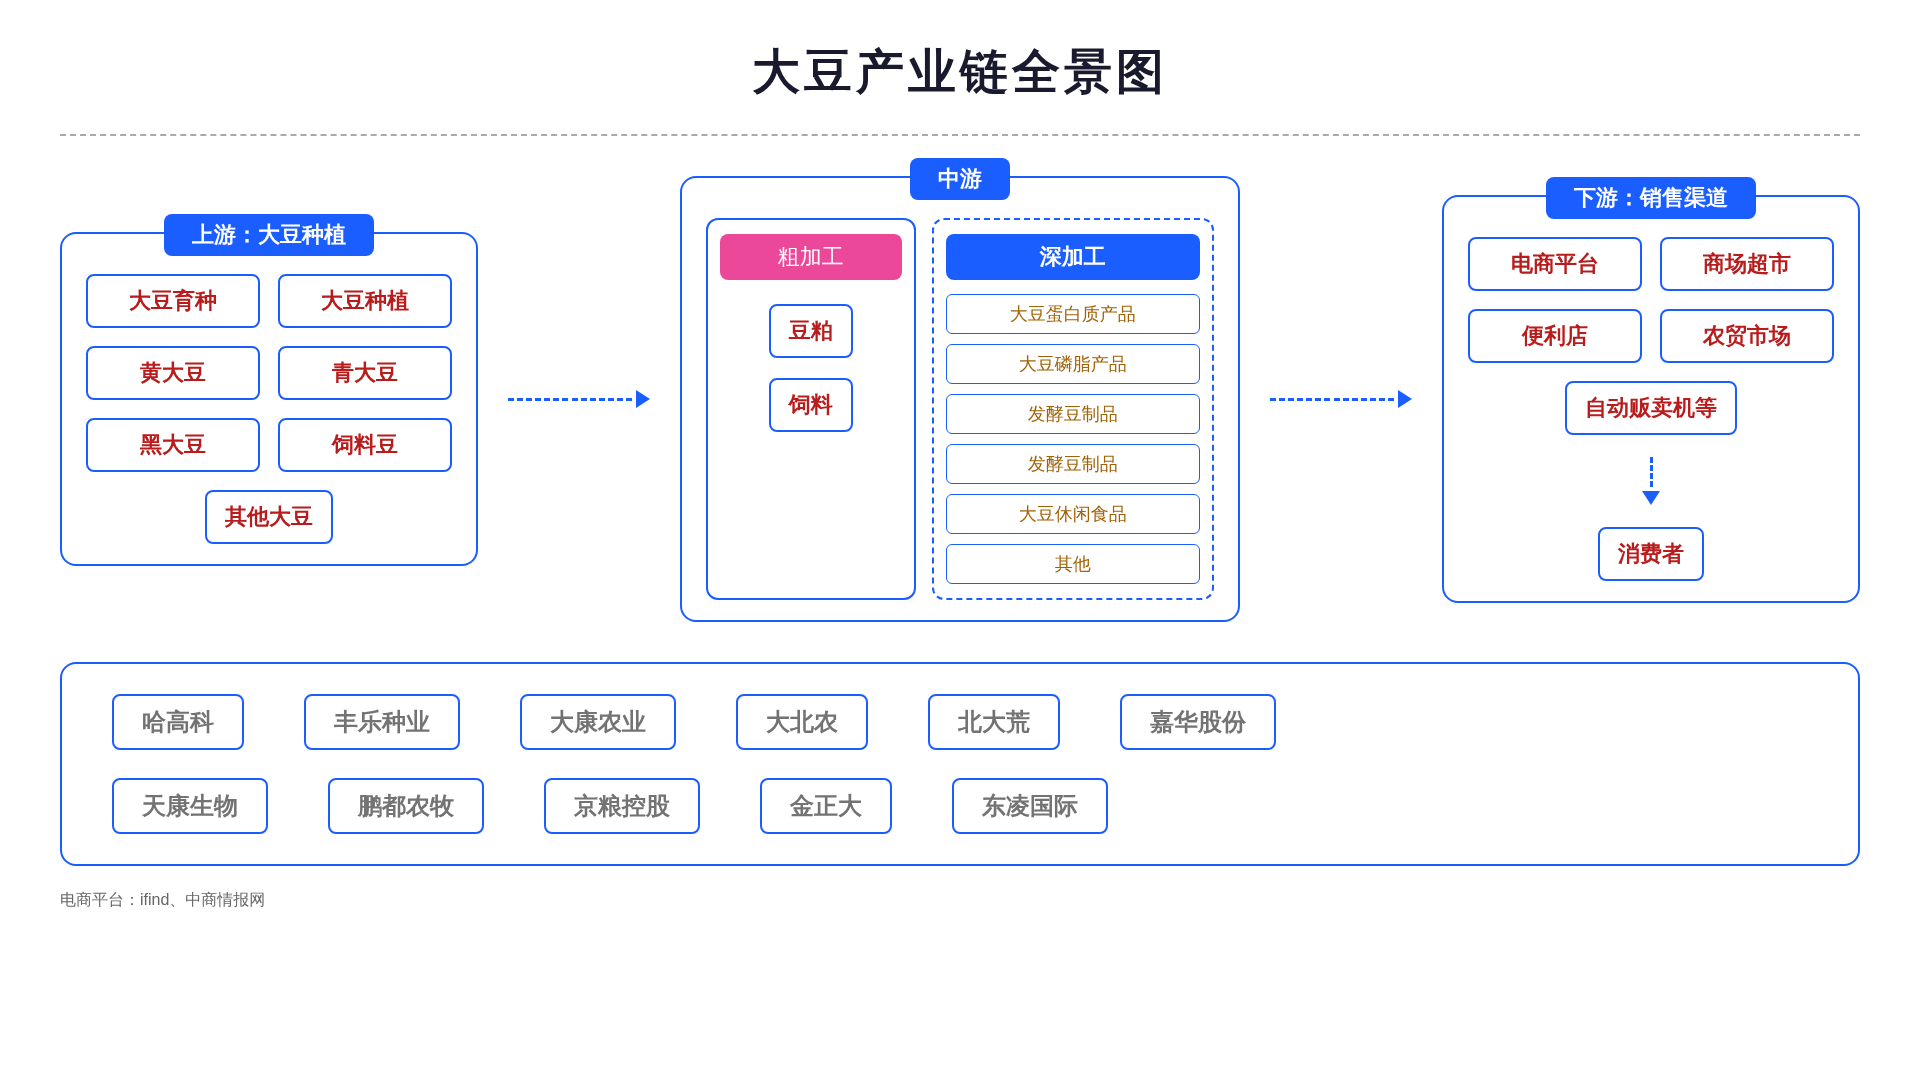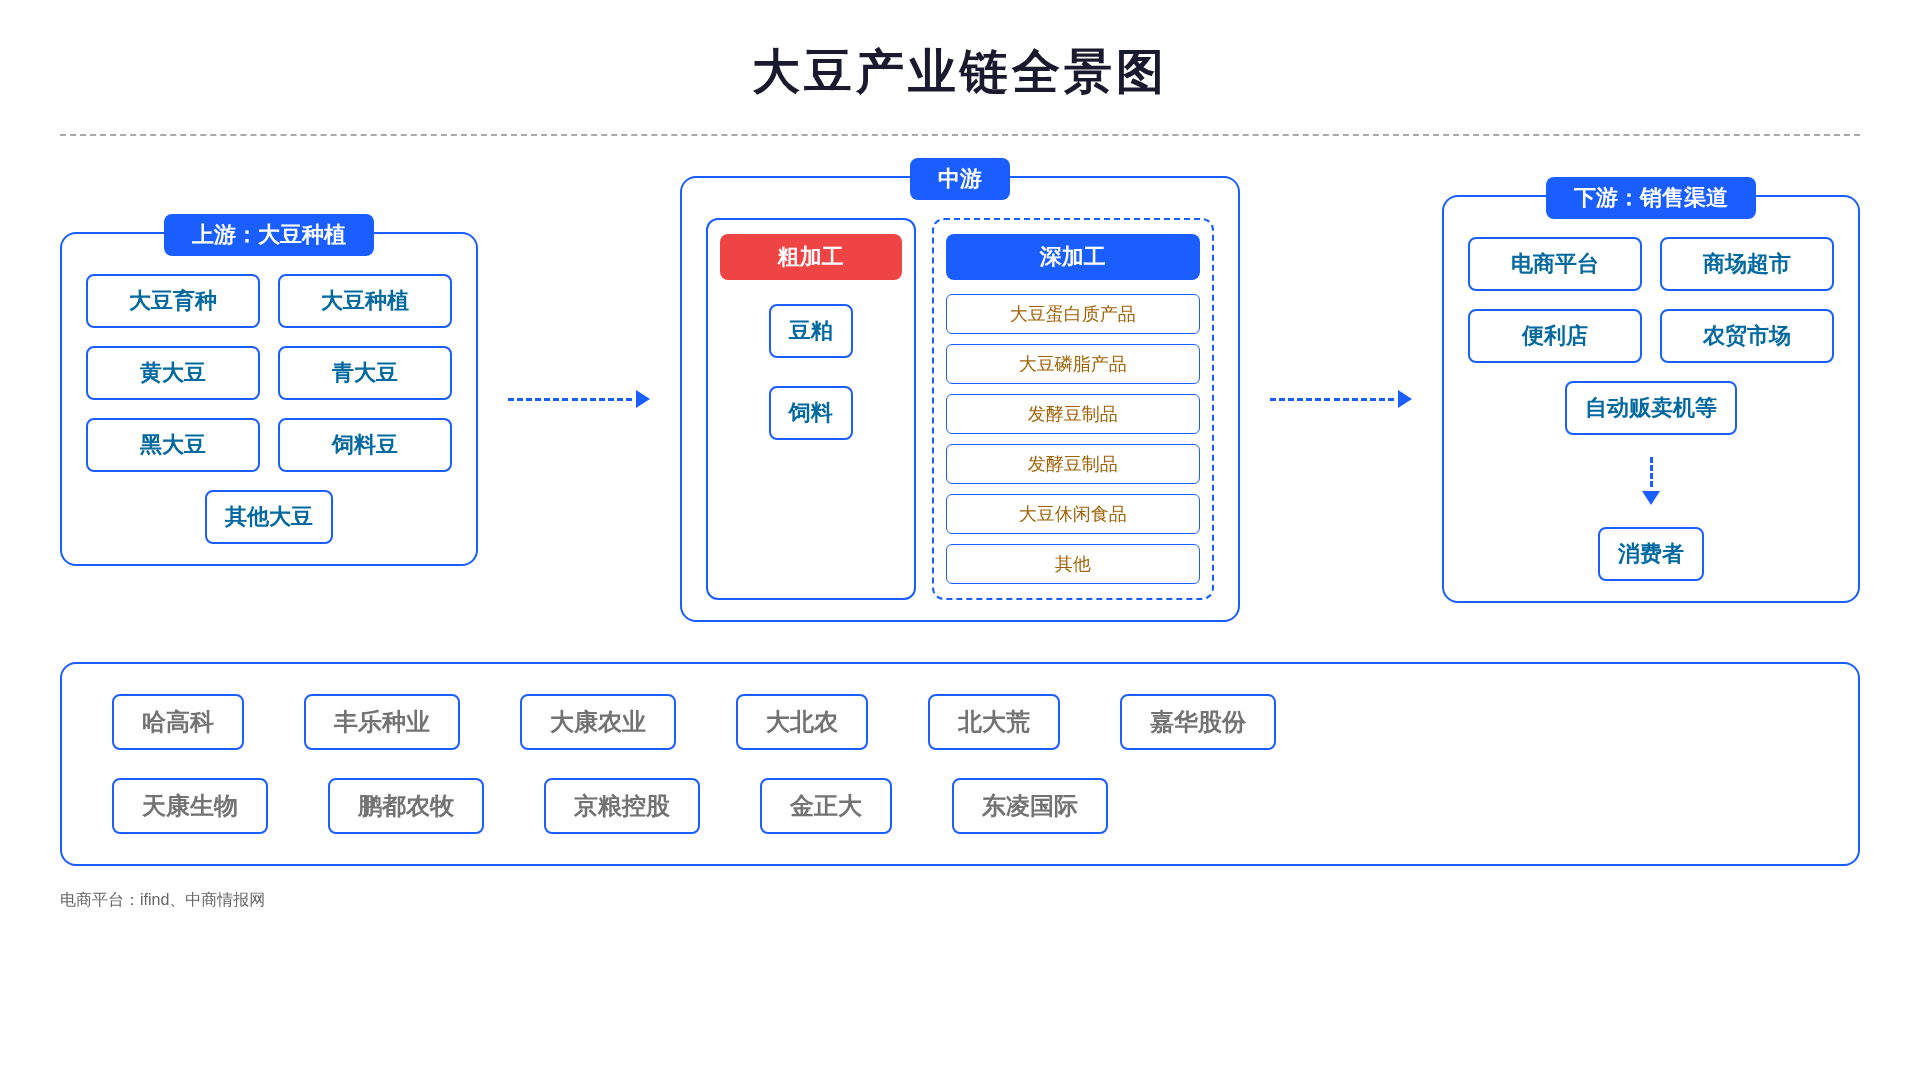--- a/index.html
+++ b/index.html
@@ -66,21 +66,21 @@
       display: flex;
       justify-content: center;
     }
     .tag {
       border: 2px solid #1a5eff;
       border-radius: 8px;
       padding: 10px 18px;
       font-size: 22px;
       font-weight: 600;
       text-align: center;
-      color: #0369a1;
+      color: #b91c1c;
       background: #fff;
       white-space: nowrap;
     }
     
     .arrow-block {
       display: flex;
       align-items: center;
       flex-shrink: 0;
     }
     .dashed-arrow {
@@ -112,33 +112,33 @@
       border: 2.5px solid #1a5eff;
       border-radius: 12px;
       padding: 14px 12px;
       flex: 1;
       display: flex;
       flex-direction: column;
       align-items: center;
       gap: 24px;
     }
     .crude-title {
-      background: #ef4444;
+      background: #ec4899;
       color: #fff;
       font-size: 22px;
-      font-weight: 700;
+      font-weight: 400;
       padding: 8px 8px;
       border-radius: 8px;
       width: 100%;
       text-align: center;
     }
     .crude-items {
       display: flex;
       flex-direction: column;
-      gap: 28px;
+      gap: 20px;
       width: 100%;
       align-items: center;
     }
     .deep-box {
       border: 2.5px dashed #1a5eff;
       border-radius: 12px;
       padding: 14px 12px;
       flex: 1.4;
       display: flex;
       flex-direction: column;

